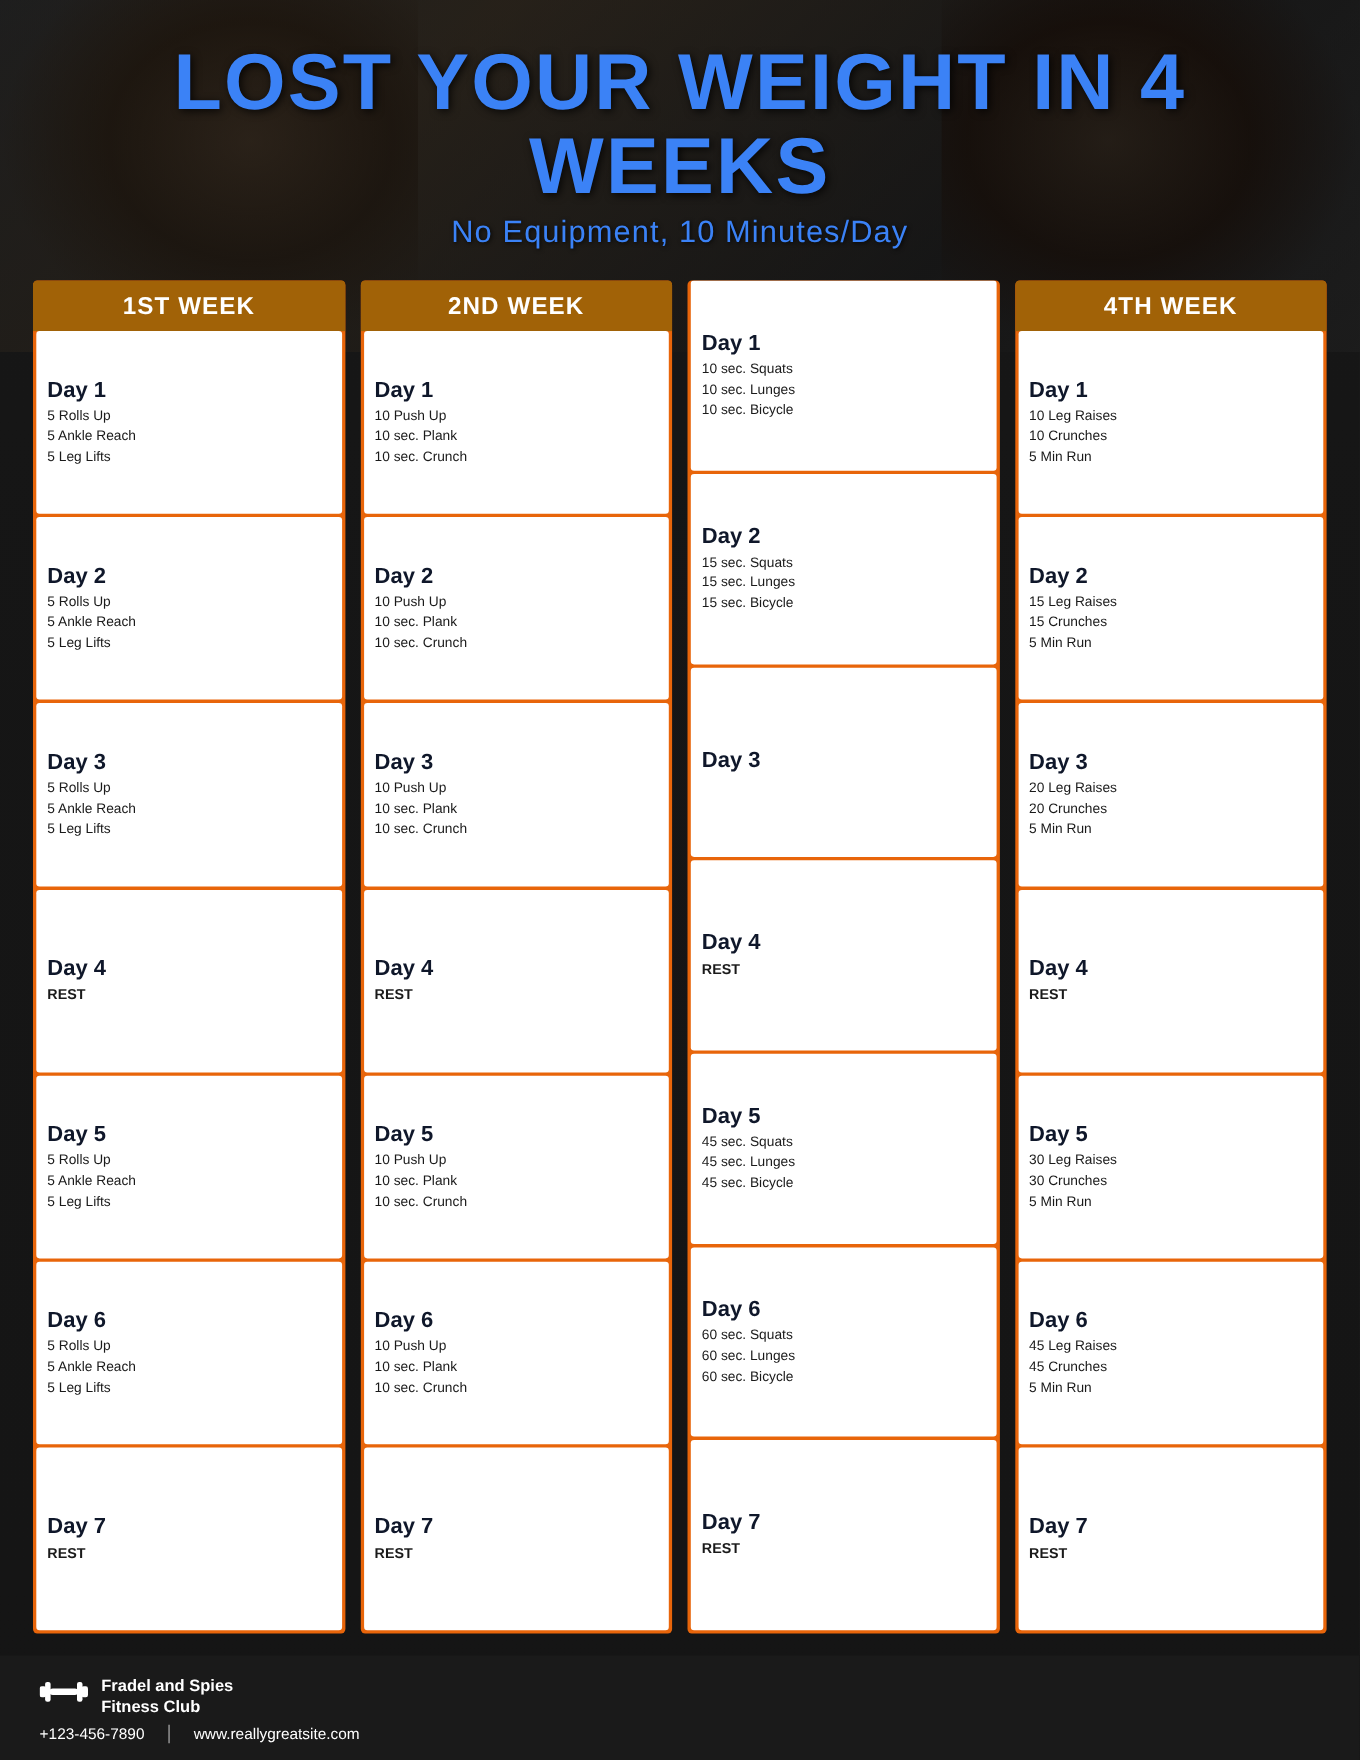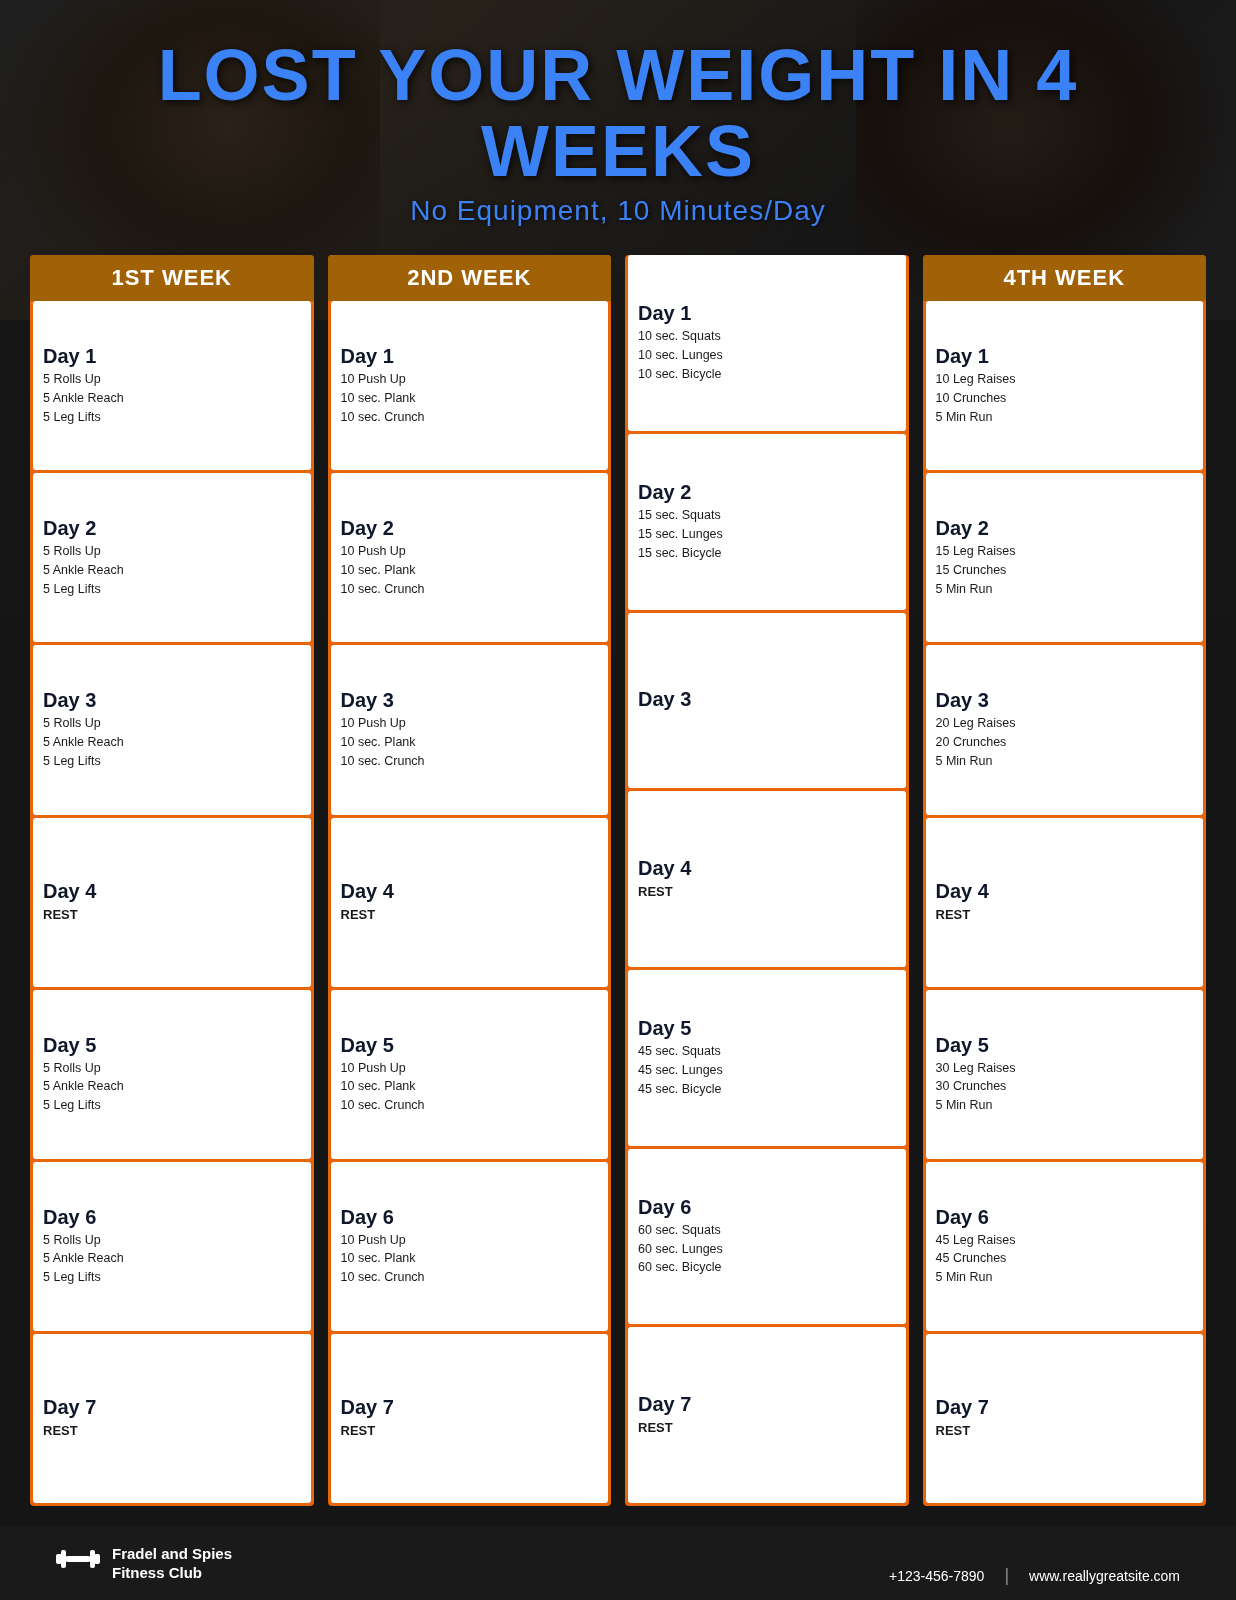--- a/index.html
+++ b/index.html
@@ -146,24 +146,25 @@
       font-weight: 700;
       text-transform: uppercase;
       color: #1a1a1a;
     }
 
     
     .footer {
       background: #1a1a1a;
       color: white;
       display: flex;
-      align-items: flex-end;
+      align-items: flex-start;
       justify-content: space-between;
-      padding: 14px 56px;
+      padding: 14px 36px;
       min-height: 72px;
+      flex-direction: column;
     }
 
     .footer-left {
       display: flex;
       align-items: center;
       gap: 12px;
     }
 
     .footer-logo-icon {
       font-size: 32px;

